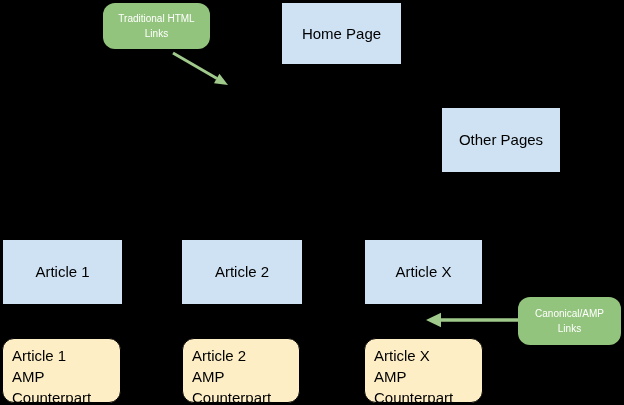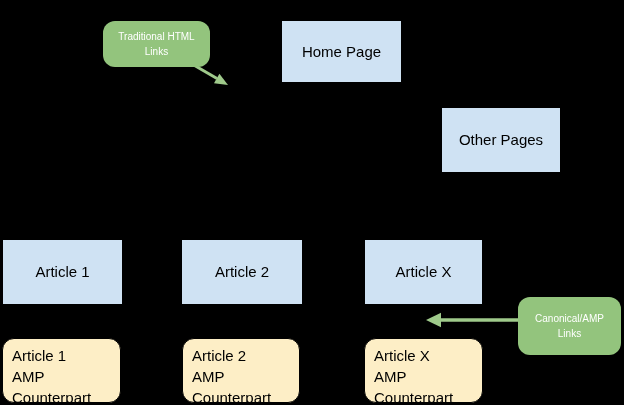--- a/index.html
+++ b/index.html
@@ -18,32 +18,32 @@
   .amp{
     background:#fdeec6;border:1px solid #000;border-radius:12px;
     justify-content:flex-start;align-items:flex-start;text-align:left;
     padding:6px 9px;line-height:21px;
   }
   .note{
     background:#93c47d;border-radius:12px;color:#fff;
     font-size:10px;line-height:15px;
   }
   
-  .pos-home    {left:281px;top:20px;  width:121px;height:63px;}
+  .pos-home    {left:281px;top:2px;  width:121px;height:63px;}
   .pos-category{left:121px;top:107px;width:122px;height:66px;}
   .pos-contact {left:281px;top:107px;width:120px;height:66px;}
   .pos-other   {left:441px;top:107px;width:120px;height:66px;text-align:right;}
   .pos-a1      {left:2px;  top:239px;width:121px;height:66px;}
   .pos-a2      {left:181px;top:239px;width:122px;height:66px;}
   .pos-ax      {left:364px;top:239px;width:119px;height:66px;}
   .pos-amp1    {left:2px;  top:338px;width:119px;height:65px;}
   .pos-amp2    {left:182px;top:338px;width:118px;height:65px;}
   .pos-ampx    {left:364px;top:338px;width:119px;height:65px;}
-  .pos-note1   {left:103px;top:21px;  width:107px;height:46px;}
-  .pos-note2   {left:518px;top:297px;width:103px;height:58px;}
+  .pos-note1   {left:103px;top:3px;  width:107px;height:46px;}
+  .pos-note2   {left:518px;top:297px;width:103px;height:48px;}
 </style>
 </head>
 <body>
 
 <div class="canvas">
 
   <svg class="overlay" viewBox="0 0 624 405" xmlns="http://www.w3.org/2000/svg">
     <line x1="173" y1="53" x2="217" y2="78.5" stroke-width="3" stroke="#9fca8b"></line>
     <polygon points="228,85 214,83.3 219.4,73.7" fill="#9fca8b"></polygon>
     <line x1="518" y1="320" x2="440" y2="320" stroke-width="3.4" stroke="#9fca8b"></line>

